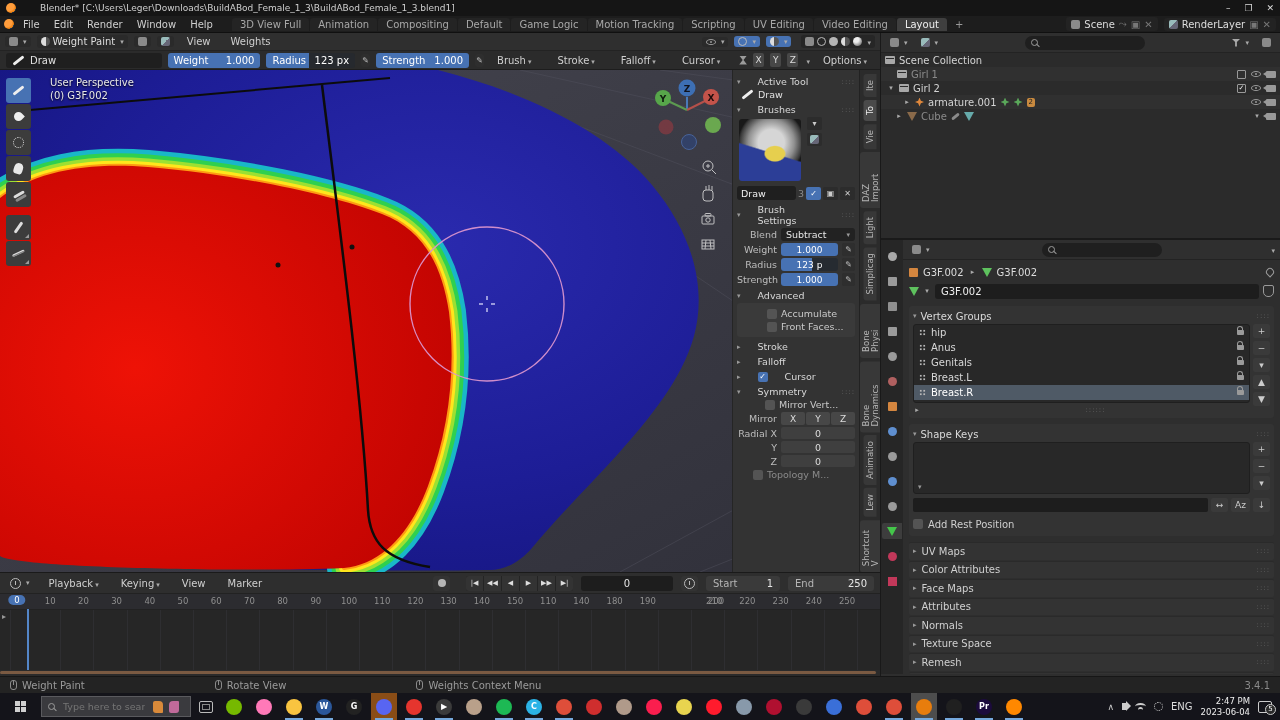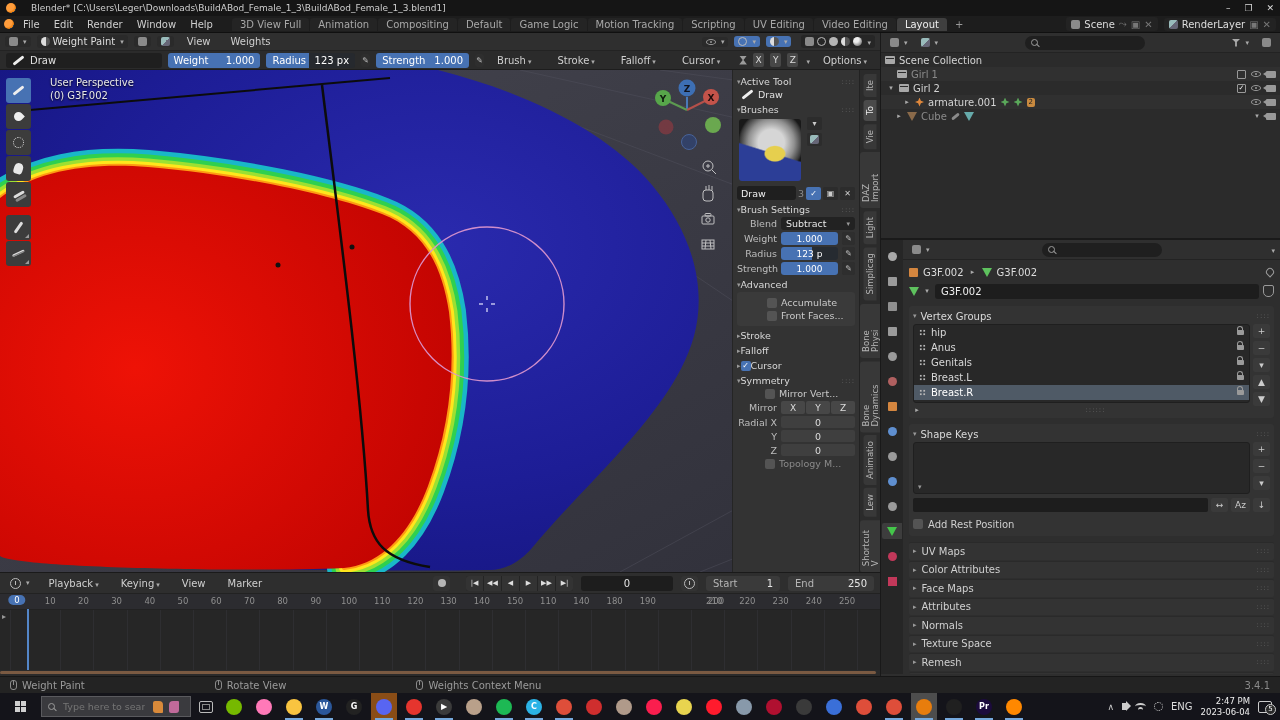--- a/index.html
+++ b/index.html
@@ -3,21 +3,21 @@
 <meta charset="utf-8">
 <style>
   html,body{margin:0;padding:0;background:#000;}
   *{box-sizing:border-box;font-family:"DejaVu Sans",sans-serif;}
   .screen{position:relative;width:1280px;height:720px;overflow:hidden;background:#2b2b2b;font-size:10px;color:#c8c8c8;}
   .abs{position:absolute;}
   .row{display:flex;align-items:center;}
   .grow{flex:1;}
 
   
-  .titlebar{top:0;left:0;width:1280px;height:16px;background:#151515;display:flex;align-items:center;padding:0 6px;color:#cfcfcf;font-size:9px;gap:15px;}
+  .titlebar{top:0;left:0;width:1280px;height:16px;background:#151515;display:flex;align-items:center;padding:0 6px;color:#cfcfcf;font-size:9px;gap:24px;}
   .blender-logo{width:10px;height:10px;border-radius:50%;background:radial-gradient(circle at 35% 35%,#ff9d3c 0 45%,#e87d0d 70%,#1b4a7a 72%);}
   .wctrls{margin-left:auto;display:flex;gap:14px;color:#ddd;font-size:9px;}
   .wctrls span{cursor:default;}
 
   
   .topbar{top:16px;left:0;width:1280px;height:17px;background:#1d1d1d;display:flex;align-items:center;padding:0 4px;gap:2px;border-bottom:1px solid #101010;}
   .menu-item{padding:1px 7px;color:#cfcfcf;border-radius:3px;}
   .ws-tabs{display:flex;margin-left:10px;gap:1px;}
   .ws-tab{padding:1px 8px;color:#a8a8a8;background:#242424;border-radius:3px 3px 0 0;}
   .ws-tab.active{background:#3f3f3f;color:#eee;}
@@ -63,21 +63,21 @@
   .tg1{width:9px;height:9px;background:#eee;border-radius:50% 0 50% 50%;transform:rotate(45deg);}
   .tg2{width:11px;height:11px;border:1px dotted #ddd;border-radius:50%;}
   .tg3{width:9px;height:11px;background:#e8e8e8;border-radius:45% 45% 30% 30%;transform:rotate(18deg);}
   .tg4{width:12px;height:3px;background:#ddd;border-radius:2px;transform:rotate(-30deg);box-shadow:0 4px 0 #888;}
   .tg5{width:3px;height:13px;background:#ddd;border-radius:2px;transform:rotate(35deg);}
   .tg6{width:13px;height:3px;background:#ddd;border-radius:2px;transform:rotate(-25deg);border-bottom:2px solid #888;}
   .subdot::after{content:"";position:absolute;right:2px;bottom:2px;border-left:4px solid transparent;border-bottom:4px solid #9a9a9a;}
 
   
   .npanel{position:absolute;top:0;right:21px;width:127px;height:502px;background:#333333;border-left:1px solid #252525;padding:2px 4px;font-size:9.5px;color:#c9c9c9;overflow:hidden;}
-  .sec-hdr{display:flex;align-items:center;gap:0;color:#d8d8d8;margin:4px 0 2px;}
+  .sec-hdr{display:flex;align-items:center;gap:17px;color:#d8d8d8;margin:4px 0 2px;}
   .sec-hdr::before{content:"▾";font-size:7px;color:#999;}
   .sec-hdr.closed::before{content:"▸";}
   .grip{margin-left:auto;color:#666;font-size:7px;letter-spacing:1px;}
   .np-row{display:flex;align-items:center;gap:4px;margin:2px 0;}
   .np-label{width:40px;text-align:right;color:#bdbdbd;flex:none;}
   .np-slider{position:relative;flex:1;height:13px;border-radius:3px;background:#262b31;overflow:hidden;display:flex;align-items:center;justify-content:center;color:#fff;}
   .np-slider .fill{position:absolute;left:0;top:0;bottom:0;background:#4772b3;}
   .np-slider span{position:relative;z-index:1;font-size:9px;}
   .np-dd{flex:1;background:#222;border-radius:3px;height:13px;display:flex;align-items:center;padding:0 5px;color:#e6e6e6;}
   .np-dd::after{content:"▾";margin-left:auto;font-size:7px;color:#999;}
@@ -592,21 +592,21 @@
             <span class="num-field">0</span>
           </div>
         <div class="np-row">
             <span class="np-label">Y</span>
             <span class="num-field">0</span>
           </div>
         <div class="np-row">
             <span class="np-label">Z</span>
             <span class="num-field">0</span>
           </div>
-        <div class="np-row muted" style="margin-left:28px">
+        <div class="np-row muted" style="margin-left:16px">
             <span class="cb"></span>
             <span>Topology M...</span>
           </div>
       </div>
 
       <div class="tabstrip">
 
       <span class="side-tab">Ite</span>
           <span class="side-tab active">To</span>
           <span class="side-tab">Vie</span>

